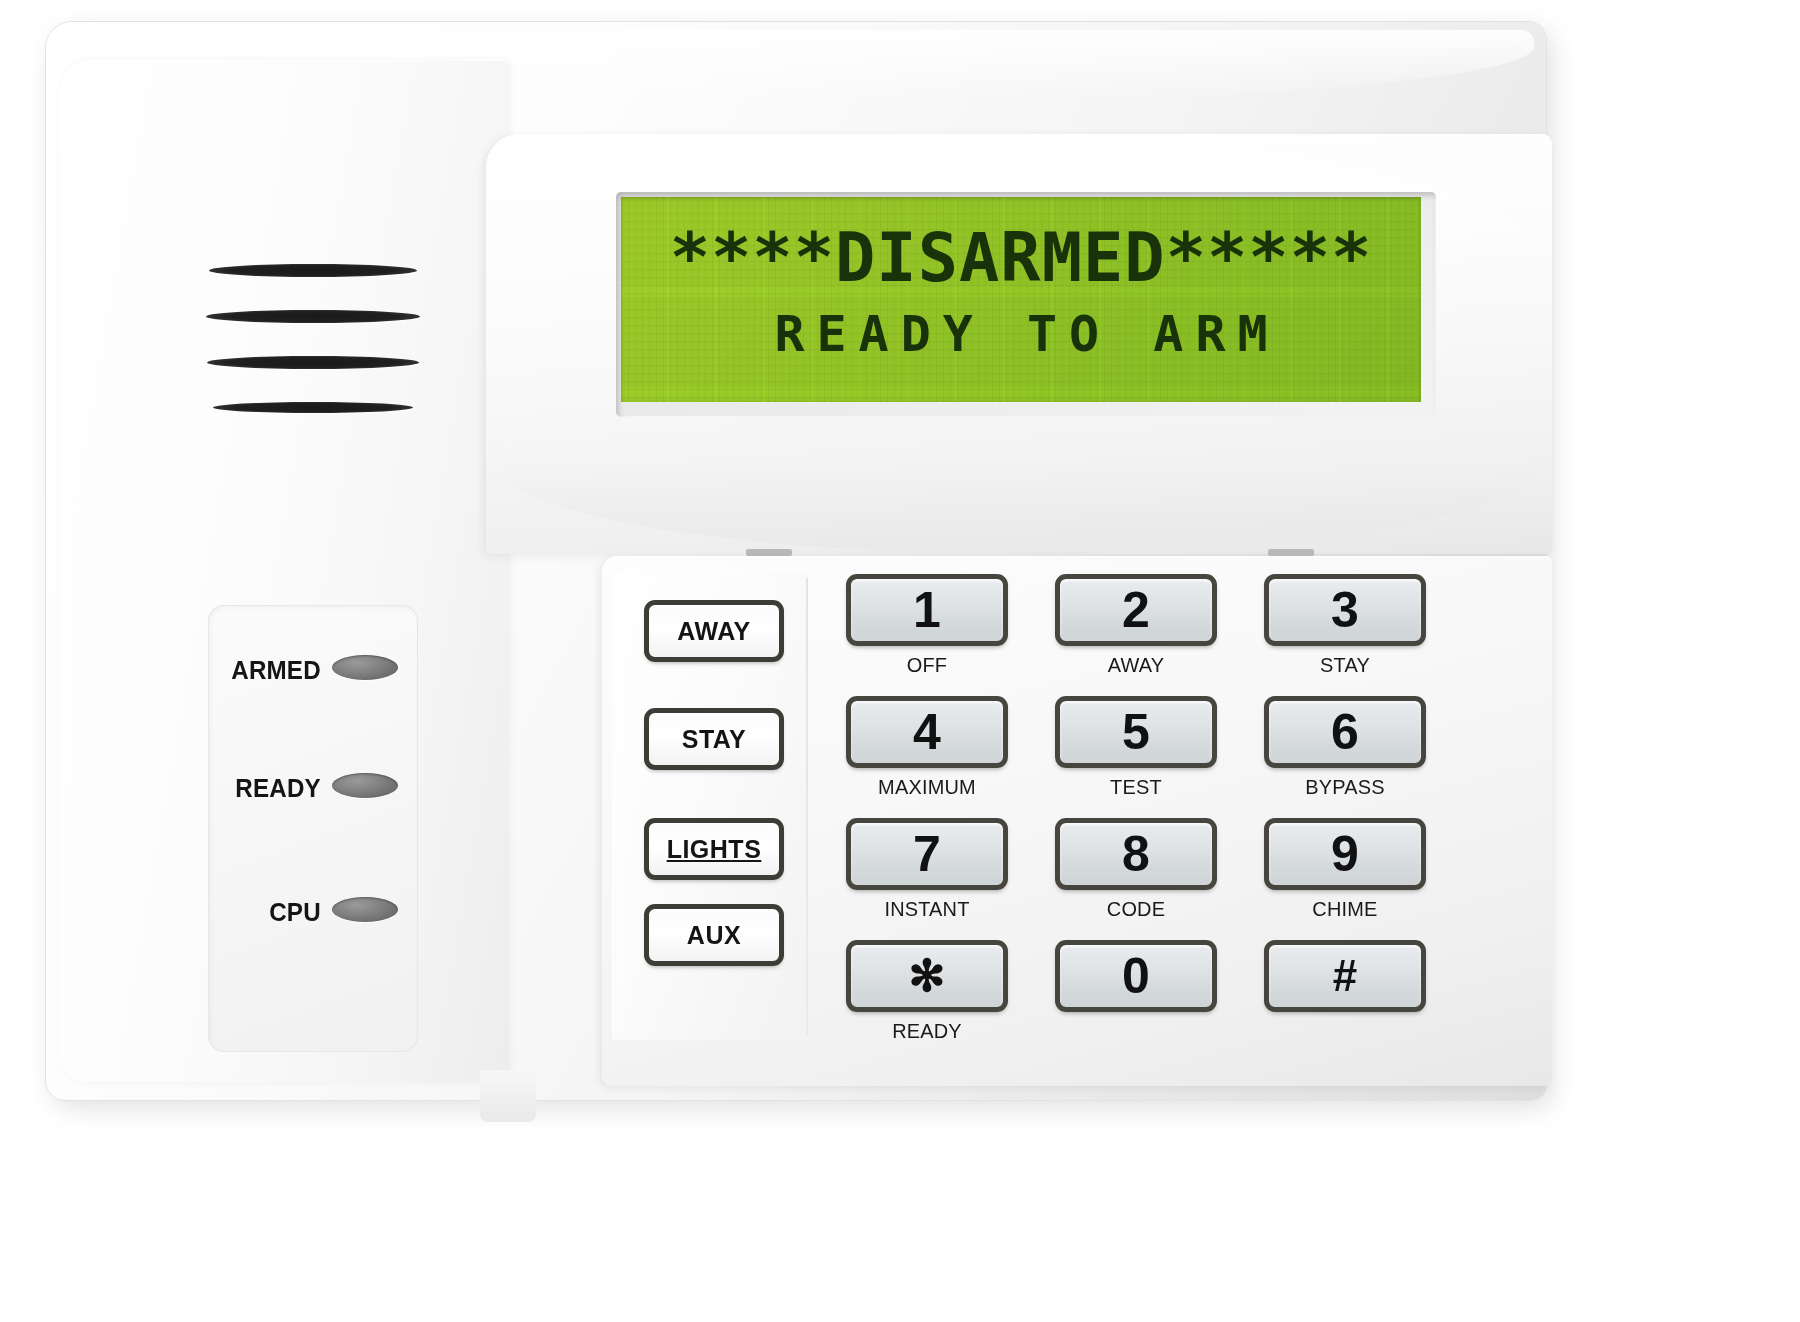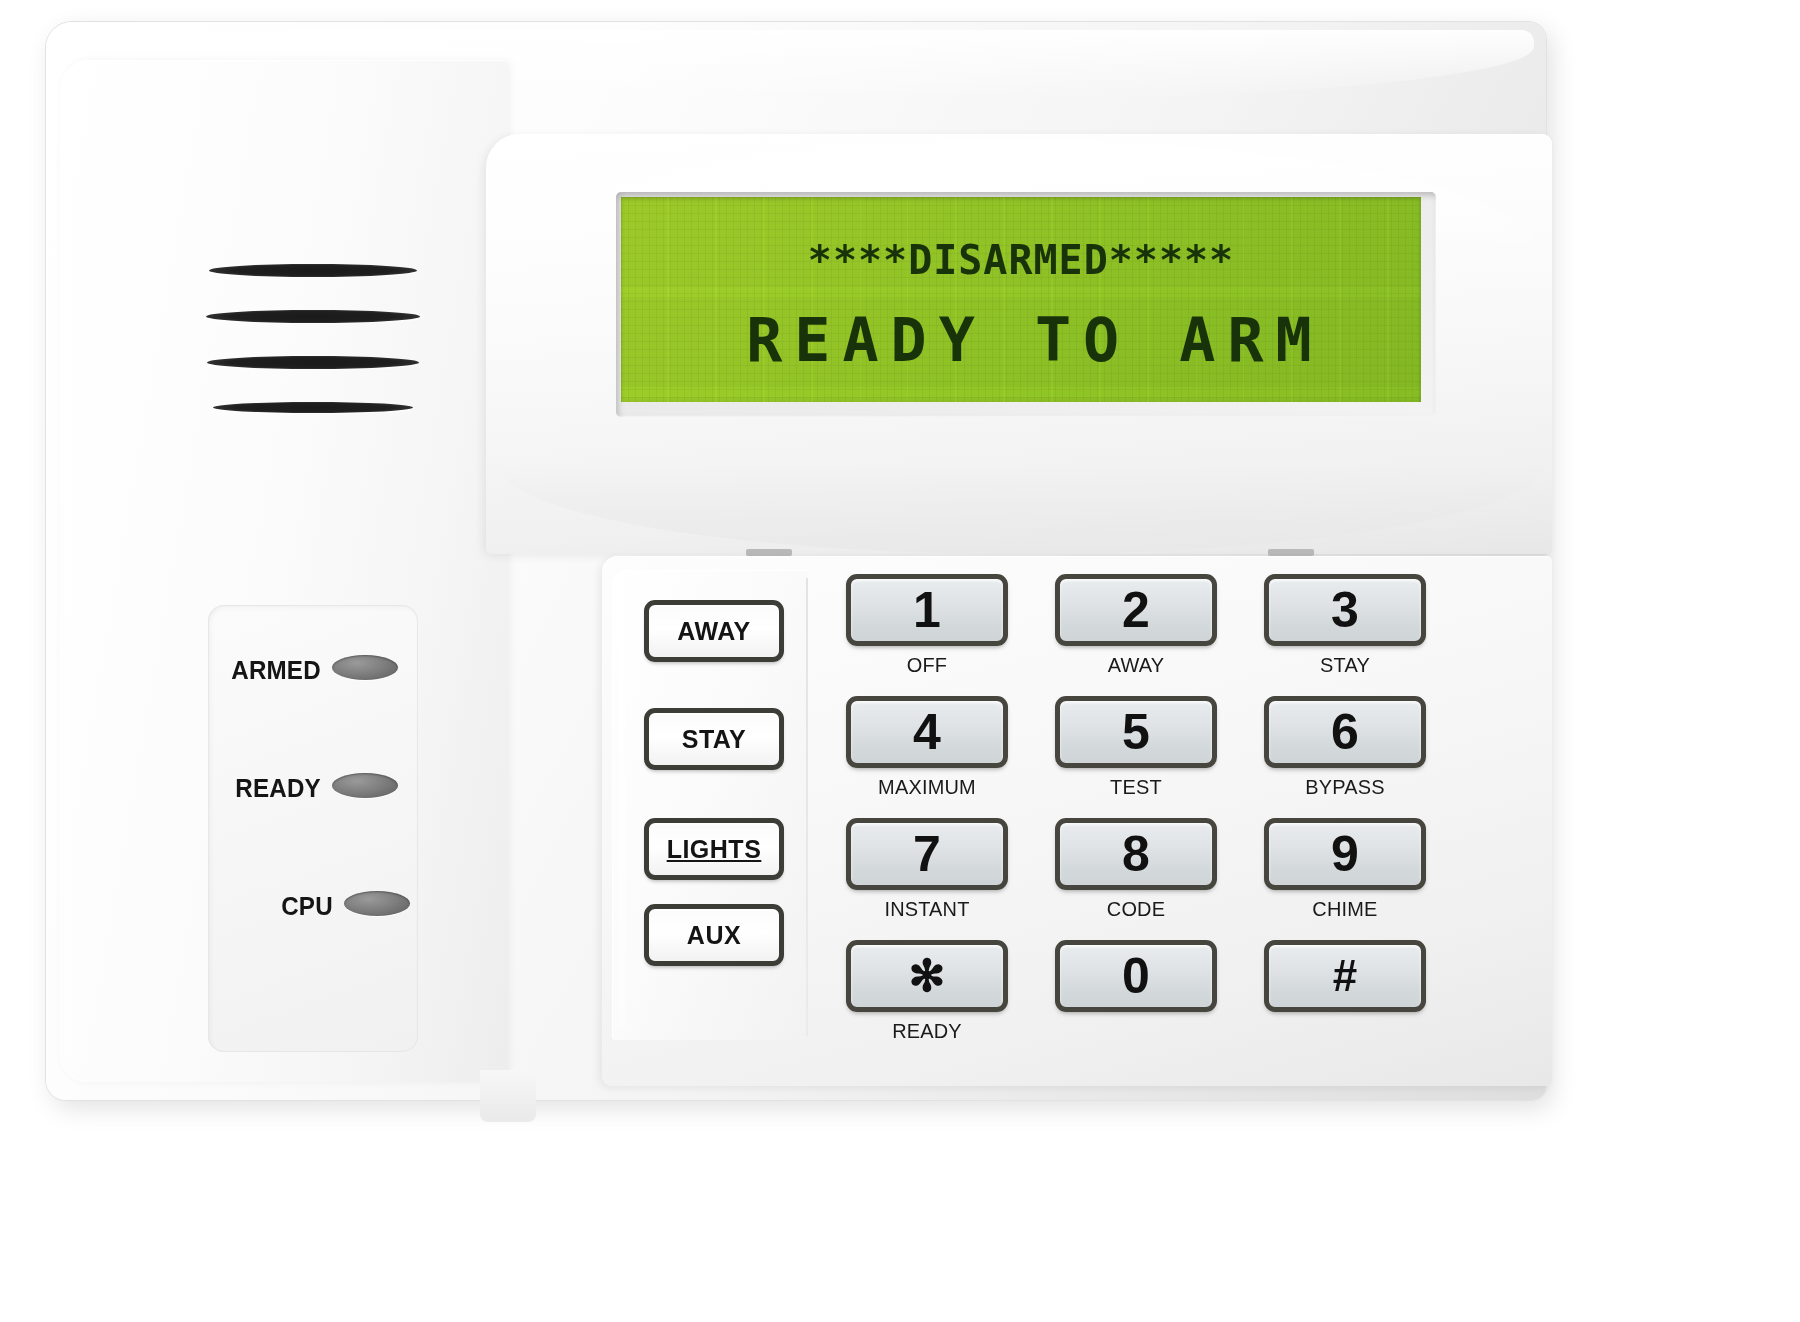--- a/index.html
+++ b/index.html
@@ -67,21 +67,21 @@
   
   .ledwindow{
     position:absolute;left:148px;top:545px;width:210px;height:447px;
     border-radius:16px;
     background:linear-gradient(160deg,#fbfbfb 0%,#f7f7f7 40%,#f1f1f1 100%);
     box-shadow: inset 0 0 0 1px #e7e7e7, inset 2px 2px 5px rgba(0,0,0,.05);
   }
   .ledrow{position:absolute;left:0;width:210px;height:40px;display:flex;align-items:flex-start;}
   .ledrow.r0{top:50px;}
   .ledrow.r1{top:168px;}
-  .ledrow.r2{top:286px;margin-left:12px;}
+  .ledrow.r2{top:292px;}
   .ledlabel{
     width:112px;text-align:right;padding-right:12px;
     font-family:"Liberation Sans", sans-serif;
     font-weight:bold;font-size:26px;letter-spacing:.2px;color:#151515;
     transform:scaleX(.93);transform-origin:right center;
   }
   .led{
     width:66px;height:25px;border-radius:50%/50%;
     background:radial-gradient(ellipse at 38% 32%,#9a9a9a 0%,#7f7f7f 45%,#6e6e6e 72%,#747474 100%);
     box-shadow: inset 0 1px 2px rgba(0,0,0,.35), 0 1px 1px rgba(255,255,255,.85);
@@ -141,22 +141,22 @@
       repeating-linear-gradient(to right, rgba(0,0,0,.035) 0 46px, transparent 46px 48px),
       repeating-linear-gradient(to bottom, rgba(0,0,0,.03) 0 90px, transparent 90px 100px);
   }
   .lcdline{
     position:absolute;left:0;width:800px;text-align:center;
     font-family:"DejaVu Sans Mono", monospace;
     font-weight:bold;
     color:#18330a;
     white-space:pre;
   }
-  .lcdline.l1{top:22px;  font-size:40px;letter-spacing:1px;margin-top:18px;}
-  .lcdline.l2{top:108px; font-size:60px;letter-spacing:12px;text-indent:12px;padding-left:8px;}
+  .lcdline.l1{top:22px;  font-size:67px;letter-spacing:1px;}
+  .lcdline.l2{top:108px; font-size:50px;letter-spacing:12px;text-indent:12px;}
 
   
   .notch{position:absolute;width:46px;height:7px;background:#b9b9b9;border-radius:2px;top:527px;}
   .notch.n1{left:700px;}
   .notch.n2{left:1222px;}
 
   
   .keypanel{
     position:absolute;left:556px;top:534px;width:950px;height:530px;
     border-radius:16px 6px 6px 10px;

